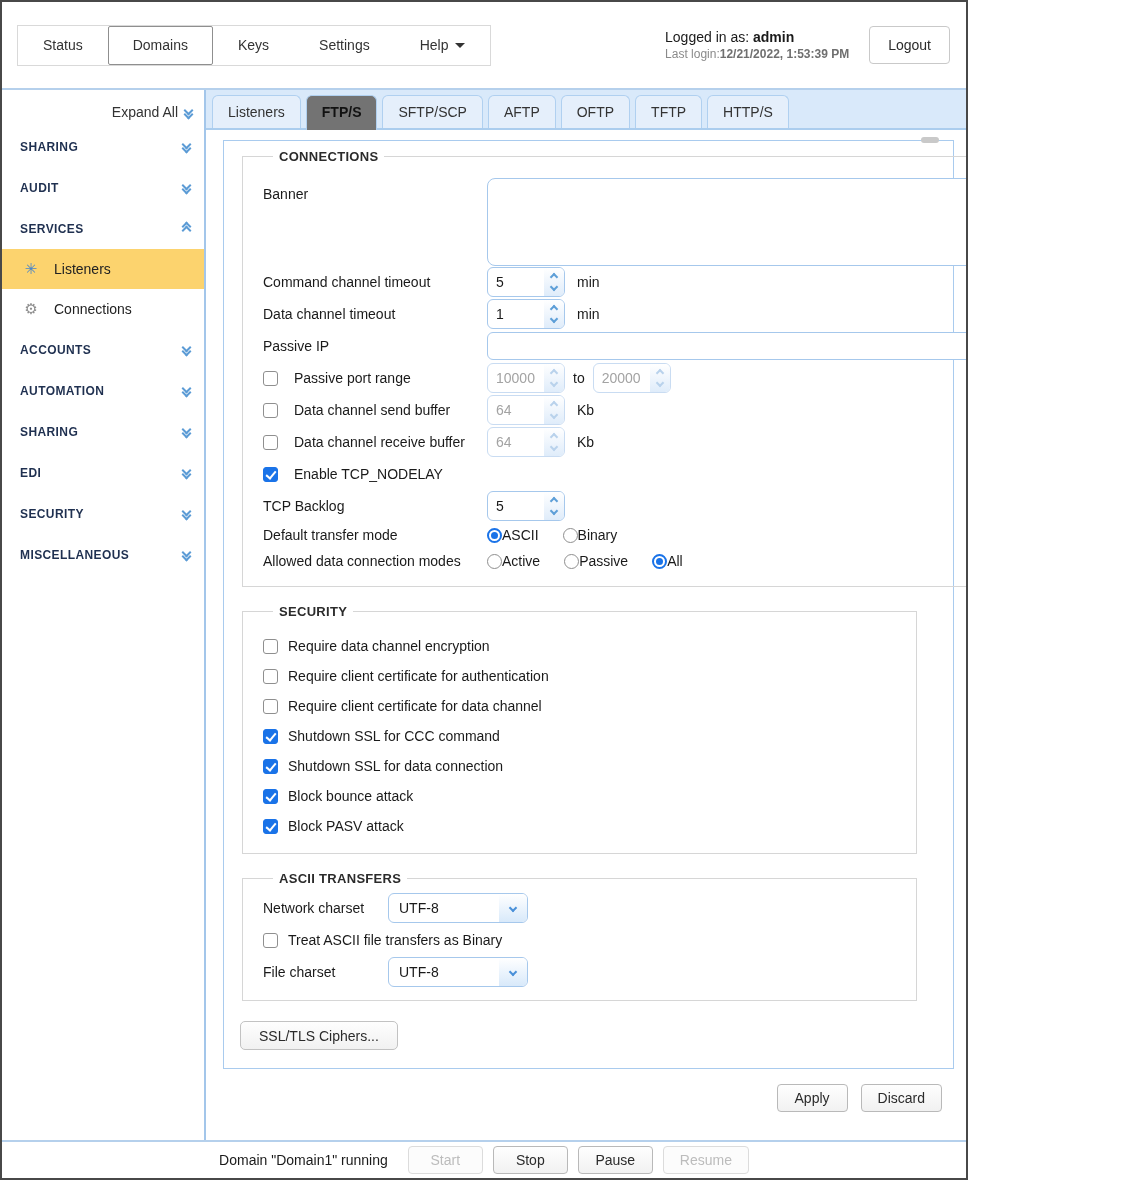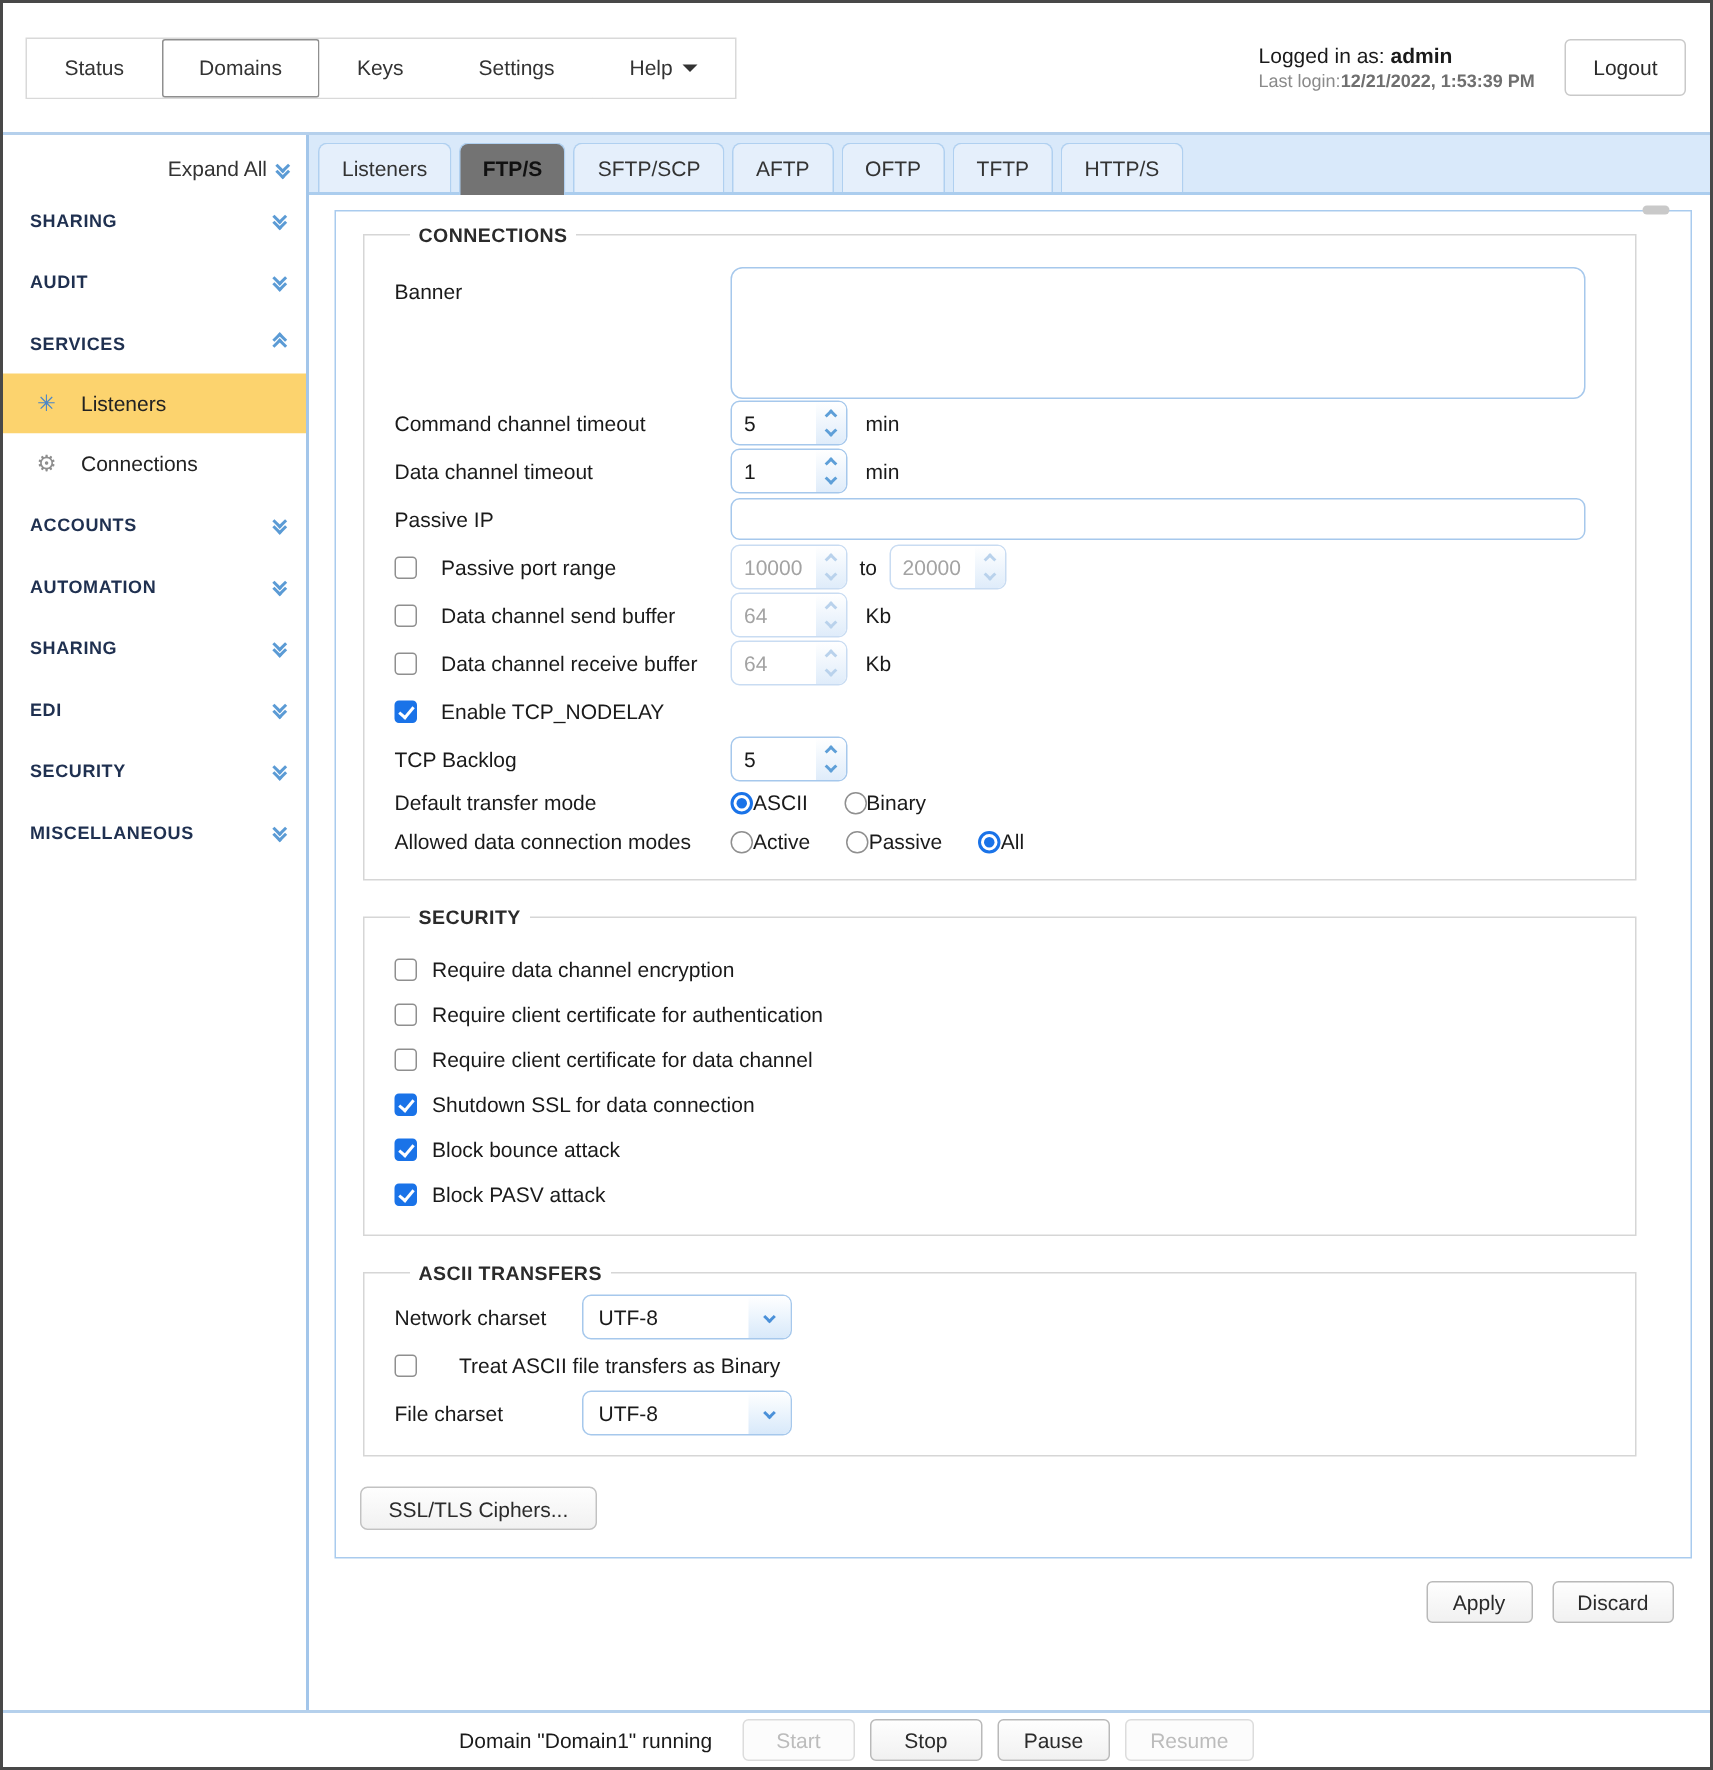--- a/index.html
+++ b/index.html
@@ -3,21 +3,21 @@
 <meta charset="utf-8">
 <style>
   * { box-sizing: border-box; margin: 0; padding: 0; }
   html,body { width: 1142px; height: 1180px; }
   body {
     font-family: "Liberation Sans", sans-serif;
     background: #fff;
     color: #1a1a1a;
   }
   .app {
-    width: 1142px; height: 1180px;
+    width: 968px; height: 1180px;
     border: 2px solid #484848;
     display: flex; flex-direction: column;
     background: #fff;
     overflow: hidden;
   }
 
   
   .header {
     height: 88px; flex: none;
     display: flex; align-items: center;
@@ -497,20 +497,24 @@
               <div class="secrow">
                 <span class="cb"></span>
                 <span class="sec-cb-label">Require client certificate for authentication</span>
               </div>
               <div class="secrow">
                 <span class="cb"></span>
                 <span class="sec-cb-label">Require client certificate for data channel</span>
               </div>
               <div class="secrow">
                 <span class="cb checked"></span>
+                <span class="sec-cb-label">Shutdown SSL for CCC command</span>
+              </div>
+              <div class="secrow">
+                <span class="cb checked"></span>
                 <span class="sec-cb-label">Shutdown SSL for data connection</span>
               </div>
               <div class="secrow">
                 <span class="cb checked"></span>
                 <span class="sec-cb-label">Block bounce attack</span>
               </div>
               <div class="secrow">
                 <span class="cb checked"></span>
                 <span class="sec-cb-label">Block PASV attack</span>
               </div>
@@ -525,21 +529,21 @@
               <span class="lbl">Network charset</span>
               <span class="dd">
                 <span class="val">UTF-8</span>
                 <span class="dd-btn">
                   <span class="chev down"></span>
                 </span>
               </span>
             </div>
 
             <div class="ascii-row">
-              <span style="display:flex;align-items:center;gap:28px;">
+              <span style="display:flex;align-items:center;gap:10px;">
                 <span class="cb"></span>
                 <span style="font-size:14px;">Treat ASCII file transfers as Binary</span>
               </span>
             </div>
 
             <div class="ascii-row">
               <span class="lbl">File charset</span>
               <span class="dd">
                 <span class="val">UTF-8</span>
                 <span class="dd-btn">

